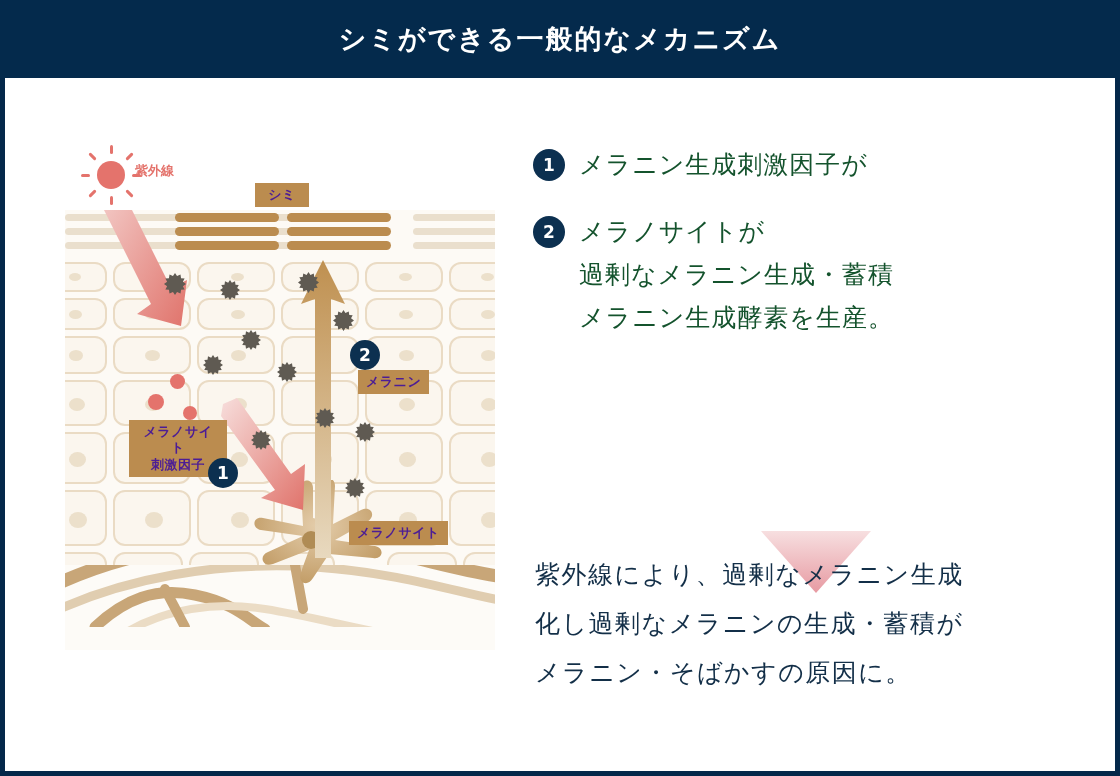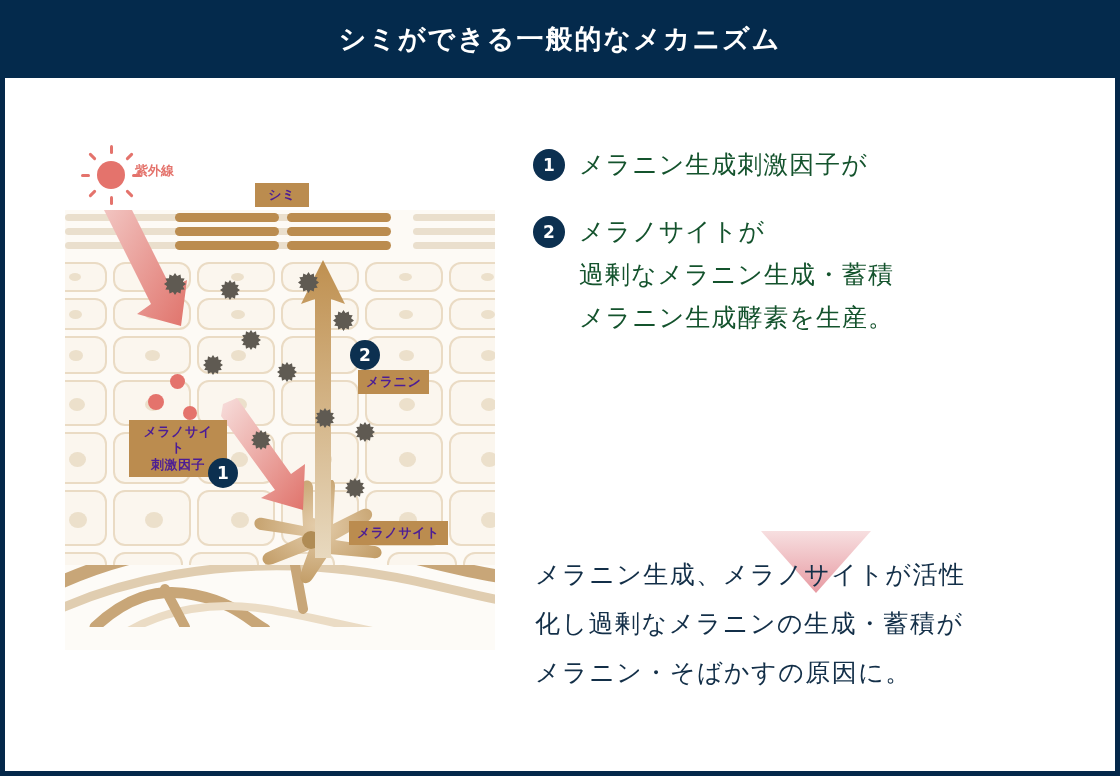--- a/index.html
+++ b/index.html
@@ -417,19 +417,19 @@
           <div>メラニン生成酵素を生産。</div>
         </div>
       </div>
     </div>
 
     <div class="arrow-down">
       <div class="tri"></div>
     </div>
 
     <div class="conclusion">
-      <div>メラニン生成、メラノサイトが活性</div>
+      <div>紫外線により、過剰なメラニン生成</div>
       <div>化し過剰なメラニンの生成・蓄積が</div>
       <div>メラニン・そばかすの原因に。</div>
     </div>
 
   </div>
 </div>
 
 </body></html>

